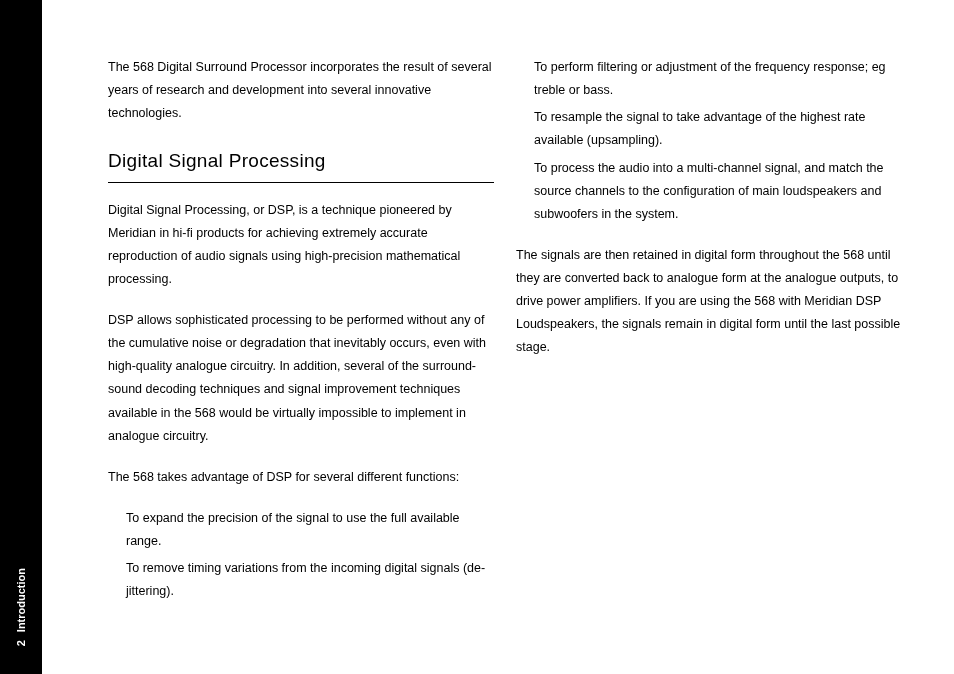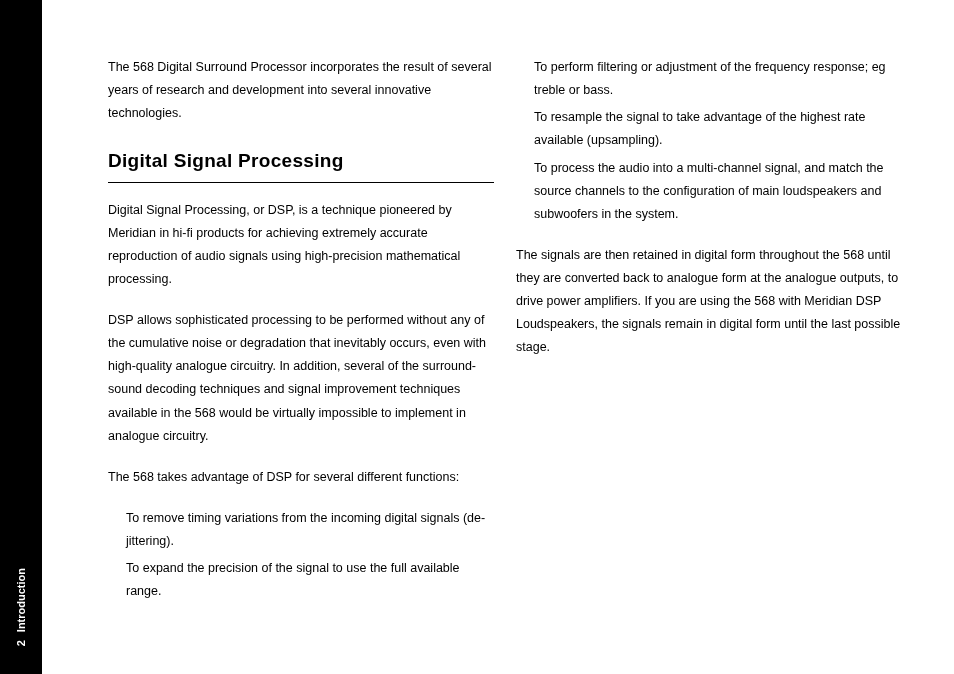--- a/index.html
+++ b/index.html
@@ -82,21 +82,21 @@
     font-size: 12.5px;
     line-height: 1.85;
     color: #000;
   }
   .col p {
     margin: 0 0 18px 0;
   }
   .sub-heading {
     font-family: Arial, Helvetica, sans-serif;
     font-size: 19px;
-    font-weight: bold;
+    font-weight: normal;
     letter-spacing: 0.3px;
     border-bottom: 1px solid #000;
     padding-bottom: 3px;
     margin: 0 0 16px 0;
   }
   .indent {
     padding-left: 18px;
   }
   .indent p {
     margin: 0 0 4px 0;
@@ -120,22 +120,22 @@
     <div class="col">
       <p>The 568 Digital Surround Processor incorporates the result of several years of research and development into several innovative technologies.</p>
 
       <h2 class="sub-heading">Digital Signal Processing</h2>
 
       <p>Digital Signal Processing, or DSP, is a technique pioneered by Meridian in hi-fi products for achieving extremely accurate reproduction of audio signals using high-precision mathematical processing.</p>
       <p>DSP allows sophisticated processing to be performed without any of the cumulative noise or degradation that inevitably occurs, even with high-quality analogue circuitry. In addition, several of the surround-sound decoding techniques and signal improvement techniques available in the 568 would be virtually impossible to implement in analogue circuitry.</p>
       <p>The 568 takes advantage of DSP for several different functions:</p>
 
       <div class="indent">
+        <p>To expand the precision of the signal to use the full available range.</p>
         <p>To remove timing variations from the incoming digital signals (de-jittering).</p>
-        <p>To expand the precision of the signal to use the full available range.</p>
       </div>
     </div>
 
     <div class="col">
       <div class="indent" style="margin-bottom:18px;">
         <p>To perform filtering or adjustment of the frequency response; eg treble or bass.</p>
         <p>To resample the signal to take advantage of the highest rate available (upsampling).</p>
         <p>To process the audio into a multi-channel signal, and match the source channels to the configuration of main loudspeakers and subwoofers in the system.</p>
       </div>
 

